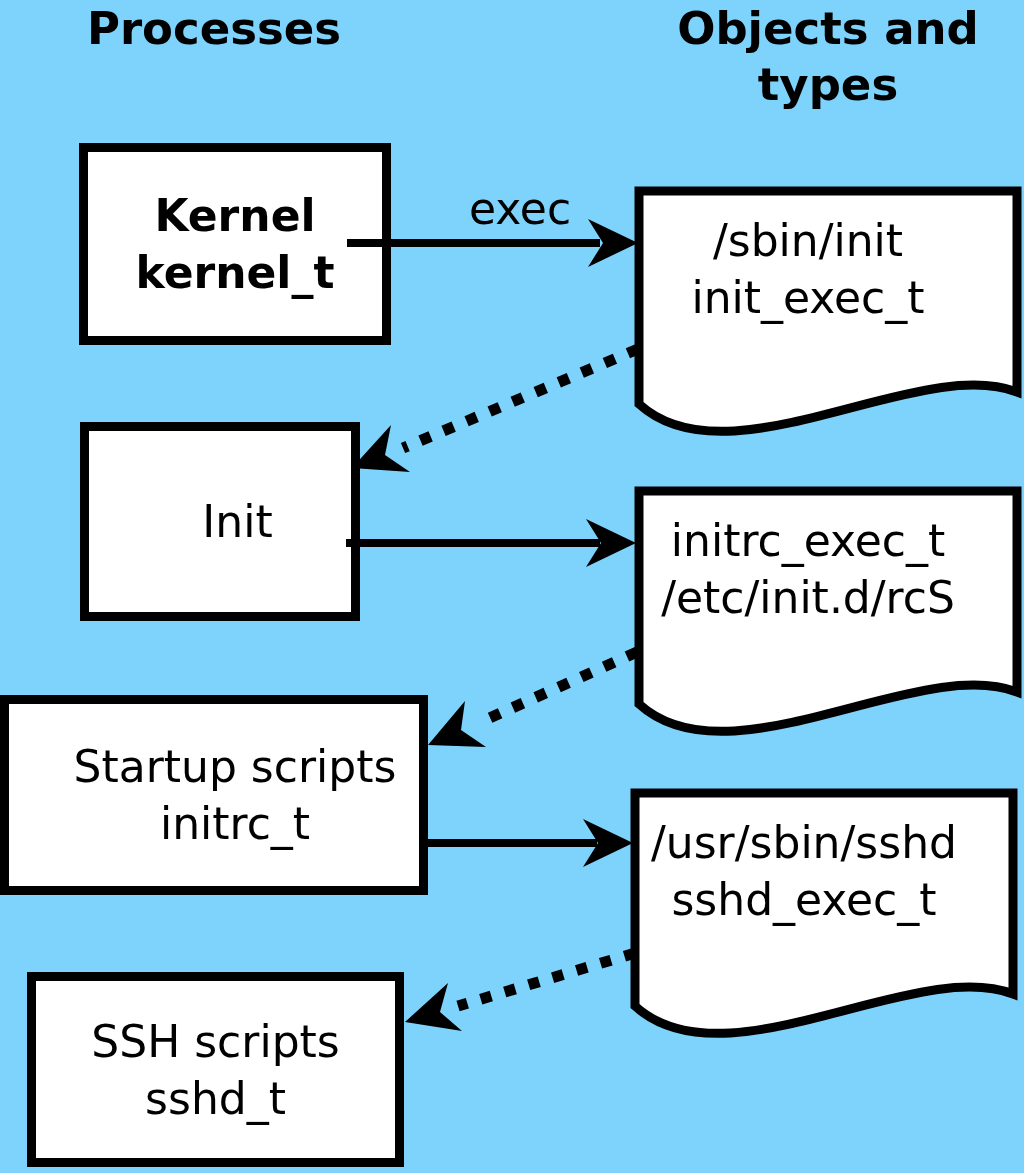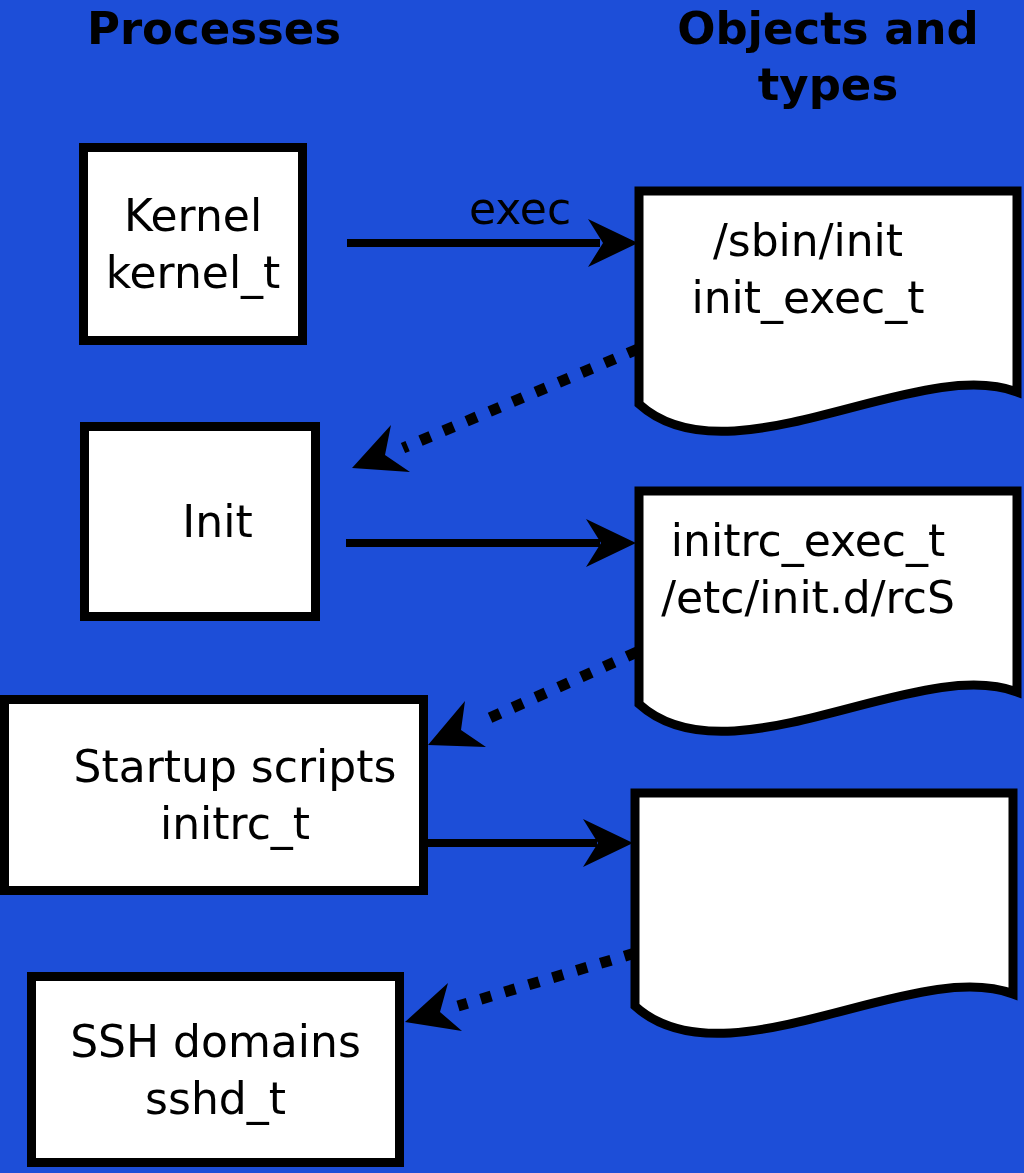--- a/index.html
+++ b/index.html
@@ -1,19 +1,19 @@
 <!DOCTYPE html>
 <html><head>
 <meta charset="utf-8">
 <style>
   html,body{margin:0;padding:0;background:#ffffff;}
   #canvas{
     position:relative;
     width:1024px;height:1173px;
-    background:#1d4ed8;
+    background:#7dd3fc;
     color:#000;
     font-family:"DejaVu Sans",sans-serif;
     overflow:hidden;
   }
   .col-header{
     position:absolute;top:1px;width:400px;
     text-align:center;
     font-weight:bold;
     font-size:45px;line-height:56px;
     white-space:nowrap;
@@ -25,22 +25,22 @@
     position:absolute;
     box-sizing:border-box;
     border:9px solid #000;
     background:#fff;
     display:flex;flex-direction:column;
     justify-content:center;align-items:center;
     text-align:center;
     font-size:44px;line-height:57px;
     white-space:nowrap;
   }
-  #box-kernel {left:79px; top:143px; width:228px; height:202px;}
-  #box-init   {left:80px; top:422px; width:240px; height:199px;padding-left:35px;}
+  #box-kernel {left:79px; top:143px; width:312px; height:202px;font-weight:bold;}
+  #box-init   {left:80px; top:422px; width:280px; height:199px;padding-left:35px;}
   #box-startup{left:0px;  top:695px; width:428px; height:200px;padding-left:42px;}
   #box-ssh    {left:27px; top:972px; width:377px; height:195px;}
 
   .document{
     position:absolute;
     width:348px;height:256px;
   }
   #doc-sbin-init {left:634px; top:186px;}
   #doc-etc-rcs   {left:634px; top:486px;}
   #doc-sshd      {left:630px; top:788px;}
@@ -87,21 +87,21 @@
     <div>kernel_t</div>
   </div>
   <div id="box-init" class="process-box">
     <div>Init</div>
   </div>
   <div id="box-startup" class="process-box">
     <div>Startup scripts</div>
     <div>initrc_t</div>
   </div>
   <div id="box-ssh" class="process-box">
-    <div>SSH domains</div>
+    <div>SSH scripts</div>
     <div>sshd_t</div>
   </div>
 
   <div id="doc-sbin-init" class="document">
     <svg width="388" height="256" viewBox="0 0 388 256">
       <path class="doc-shape" d="M 5 5 H 383 V 206 C 285 168 95 300 5 218 Z"></path>
     </svg>
     <div class="doc-text">
       <div>/sbin/init</div>
       <div>init_exec_t</div>
@@ -113,20 +113,24 @@
     </svg>
     <div class="doc-text">
       <div>initrc_exec_t</div>
       <div>/etc/init.d/rcS</div>
     </div>
   </div>
   <div id="doc-sshd" class="document">
     <svg width="388" height="256" viewBox="0 0 388 256">
       <path class="doc-shape" d="M 5 5 H 383 V 206 C 285 168 95 300 5 218 Z"></path>
     </svg>
+    <div class="doc-text">
+      <div>/usr/sbin/sshd</div>
+      <div>sshd_exec_t</div>
+    </div>
   </div>
 
   <div id="exec-label">exec</div>
 
   <svg id="arrows" width="1024" height="1173" viewBox="0 0 1024 1173">
 
     <line class="arrow-solid" x1="347" y1="243" x2="600" y2="243"></line>
     <polygon class="arrowhead" points="638,243 588,219 603,243 588,267"></polygon>
 
     <line class="arrow-solid" x1="346" y1="543" x2="600" y2="543"></line>

